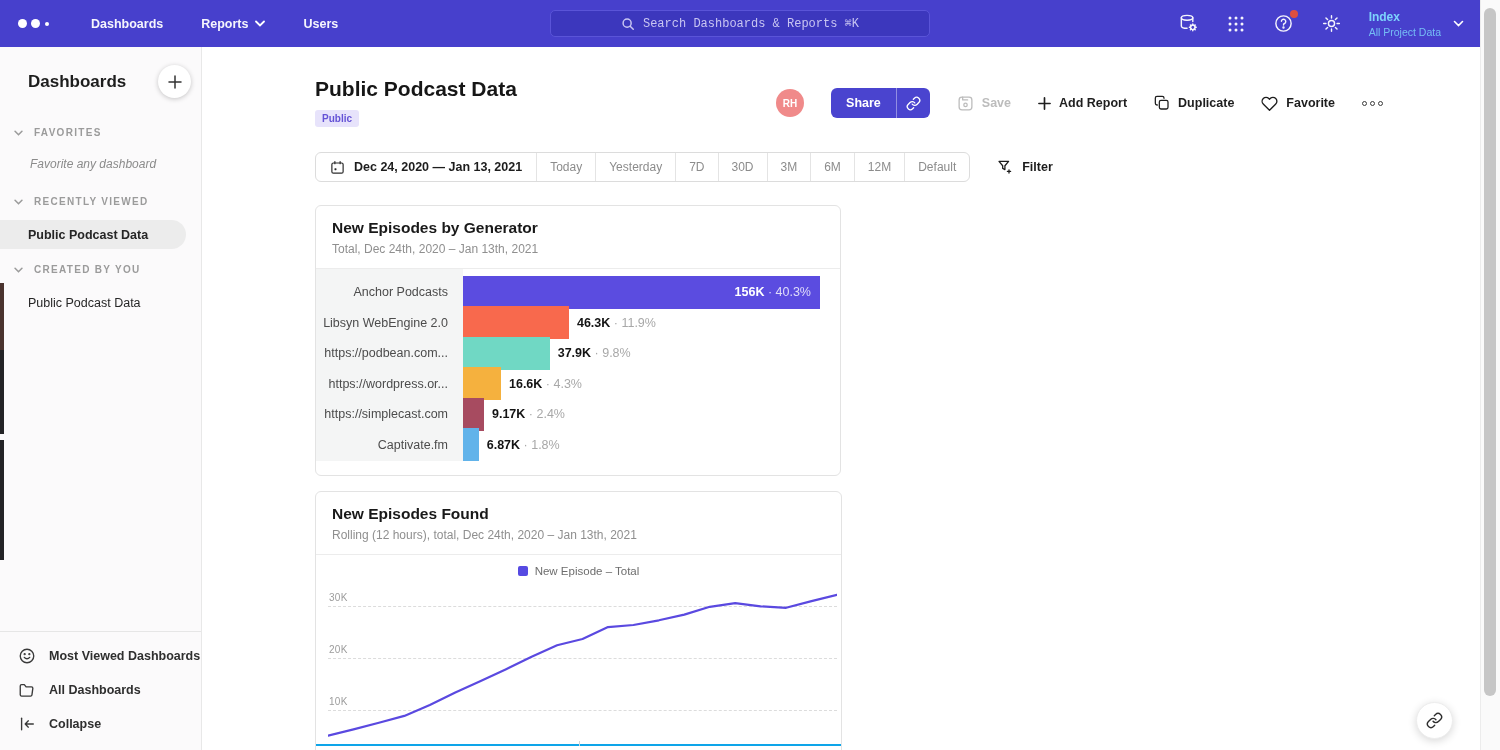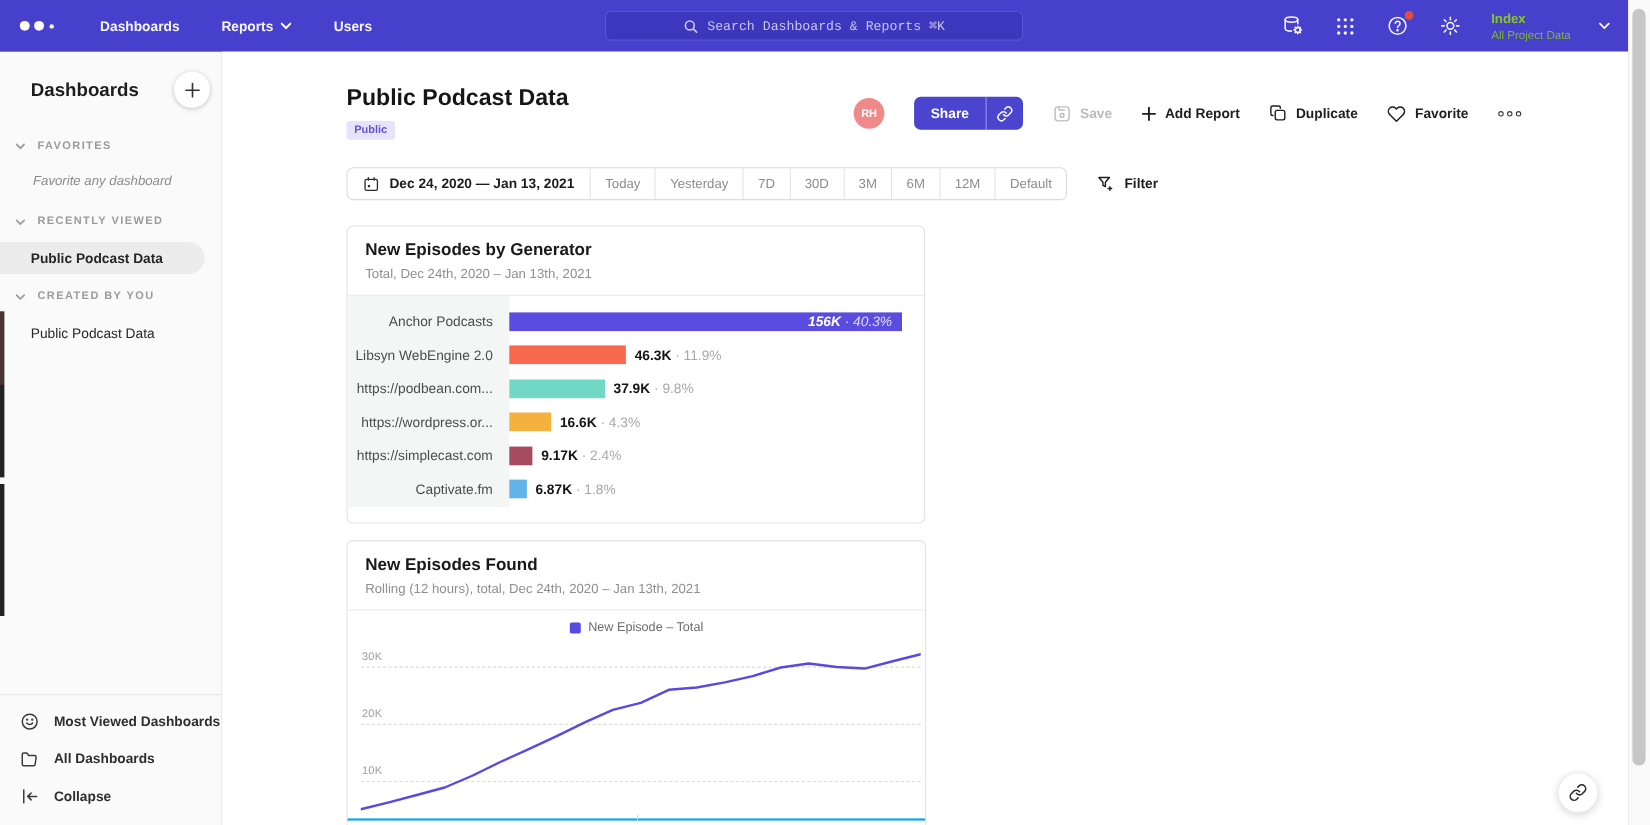--- a/index.html
+++ b/index.html
@@ -16,21 +16,21 @@
   .logo .d-big { width:9px; height:9px; border-radius:50%; background:#fff; }
   .logo .d-small { width:4px; height:4px; border-radius:50%; background:#fff; margin-left:1px; }
   .nav-links { display:flex; align-items:center; gap:38px; margin-left:42px; }
   .nav-link { display:flex; align-items:center; gap:7px; color:rgba(255,255,255,.95); font-size:12.5px; font-weight:700; cursor:pointer; text-decoration:none; }
   .searchbar { position:absolute; left:50%; top:10px; transform:translateX(-50%); width:380px; height:27px;
     background:#3c37bd; border:1px solid #5a54d8; border-radius:5px; display:flex; align-items:center;
     justify-content:center; gap:8px; color:#c9c6f2; font-size:12px; cursor:text;font-family:Liberation Mono, monospace; }
   .nav-right { position:absolute; right:16px; top:0; height:47px; display:flex; align-items:center; gap:27px; }
   .nav-icon-btn { color:#fff; opacity:.95; cursor:pointer; position:relative; }
   .help-dot { position:absolute; top:-3px; right:-4px; width:8px; height:8px; border-radius:50%; background:#e8503a; }
-  .project-switcher { display:flex; align-items:center; gap:25px; color:#84cc16; cursor:pointer; }
+  .project-switcher { display:flex; align-items:center; gap:12px; color:#7dd3fc; cursor:pointer; }
   .project-name { font-size:12px; font-weight:700; }
   .project-sub { font-size:10.5px; opacity:.85; margin-top:2px; }
 
   
   .scroll-col { width:20px; height:750px; background:#fafafa; border-left:1px solid #ececec; position:relative; }
   .scroll-thumb { position:absolute; left:3px; top:8px; width:12px; height:688px; border-radius:7px; background:#c6c6c6; }
 
   
   .app-row { flex:1; display:flex; min-height:0; }
 
@@ -83,21 +83,21 @@
   .card-head { padding:13px 16px 12px; border-bottom:1px solid #ececec; }
   .card-title { font-size:15.5px; font-weight:700; color:#191919; }
   .card-sub { font-size:12px; color:#8f8f8f; margin-top:5px; }
 
   
   .bars-area { position:relative; padding:8px 0 15px; }
   .bars-area::before { content:""; position:absolute; left:0; top:0; bottom:14px; width:147px; background:#f4f5f5; }
   .bar-row { position:relative; display:flex; align-items:center; height:30.5px; }
   .bar-cat { flex:0 0 147px; width:147px; text-align:right; padding-right:15px; font-size:12.5px; color:#4c4c4c; }
   .bar-track { flex:1; position:relative; display:flex; align-items:center; height:21px; }
-  .bar { height:17px;font-style:italic; }
+  .bar { height:33px; }
   .bar-val { margin-left:8px; font-size:12.5px; white-space:nowrap; }
   .bar-val b { color:#141414; }
   .bar-val .pct { color:#a8a8a8; }
   .bar-val.inside { position:absolute; right:9px; top:50%; transform:translateY(-50%); margin:0; }
   .bar-val.inside b { color:#fff; }
   .bar-val.inside .pct { color:rgba(255,255,255,.8); }
 
   
   .legend { display:flex; justify-content:center; align-items:center; gap:7px; margin-top:10px; font-size:11.5px; color:#6d6d6d; }
   .legend-swatch { width:10px; height:10px; border-radius:2px; }

